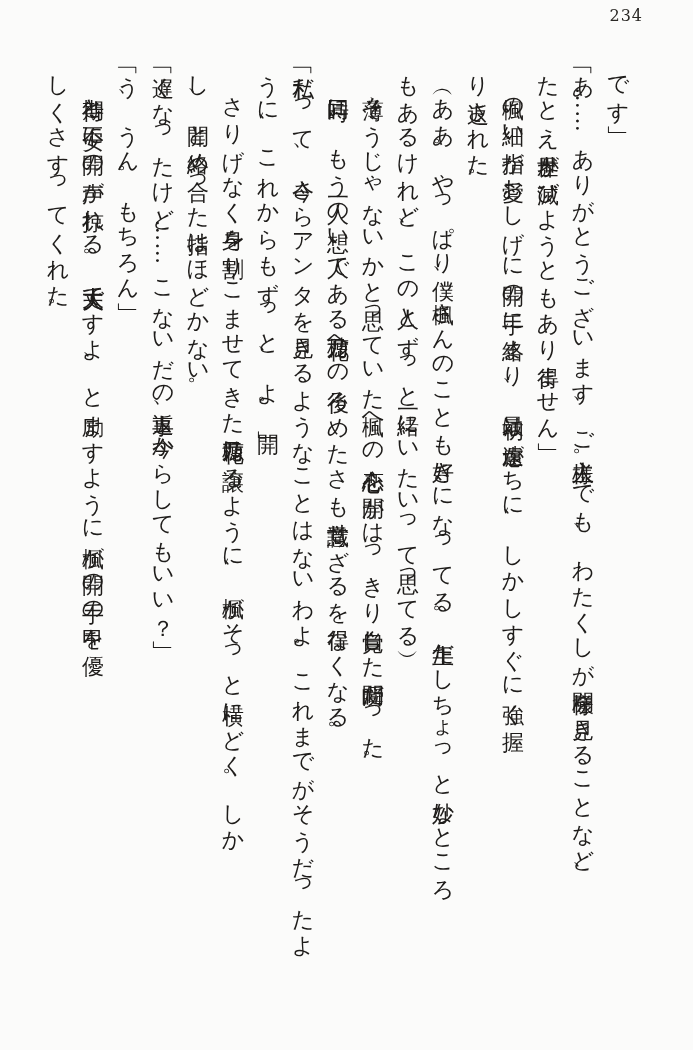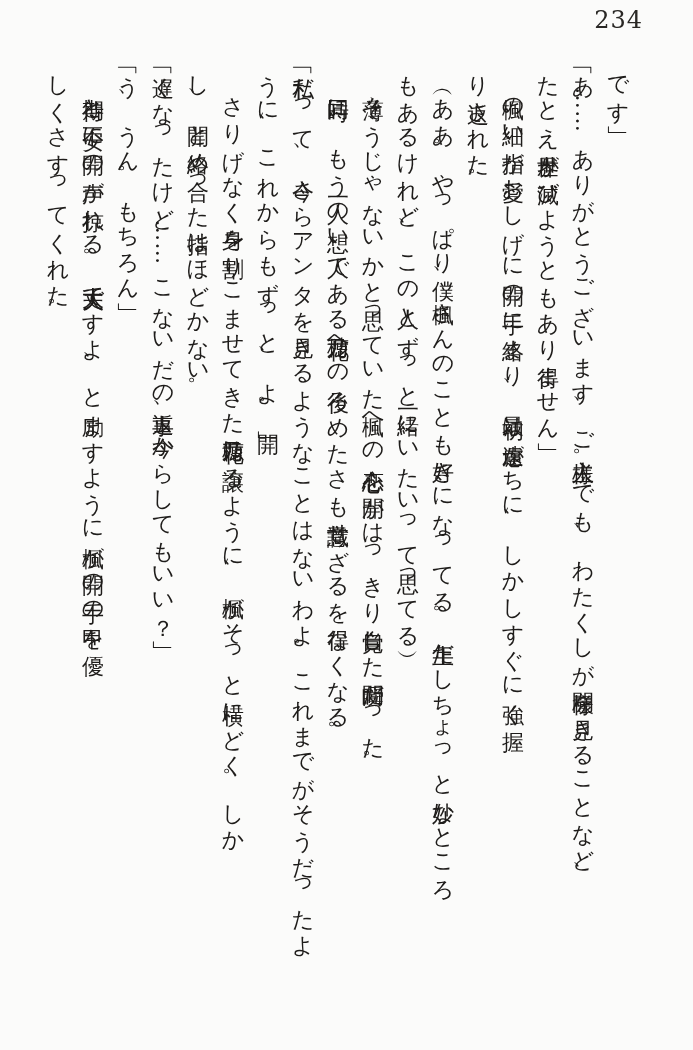--- a/index.html
+++ b/index.html
@@ -13,21 +13,21 @@
     height: 1050px;
     background: #fbfbfa;
     overflow: hidden;
     font-family: "DejaVu Serif", "Liberation Serif", serif;
     color: #1e1c1a;
   }
   .page-number {
     position: absolute;
     top: 6px;
     right: 50px;
-    font-size: 24px;
+    font-size: 16px;
     letter-spacing: 1px;
     color: #2a2825;
   }
   .text-block {
     position: absolute;
     top: 60px;
     right: 57px;
     height: 910px;
     writing-mode: vertical-rl;
     text-orientation: mixed;

